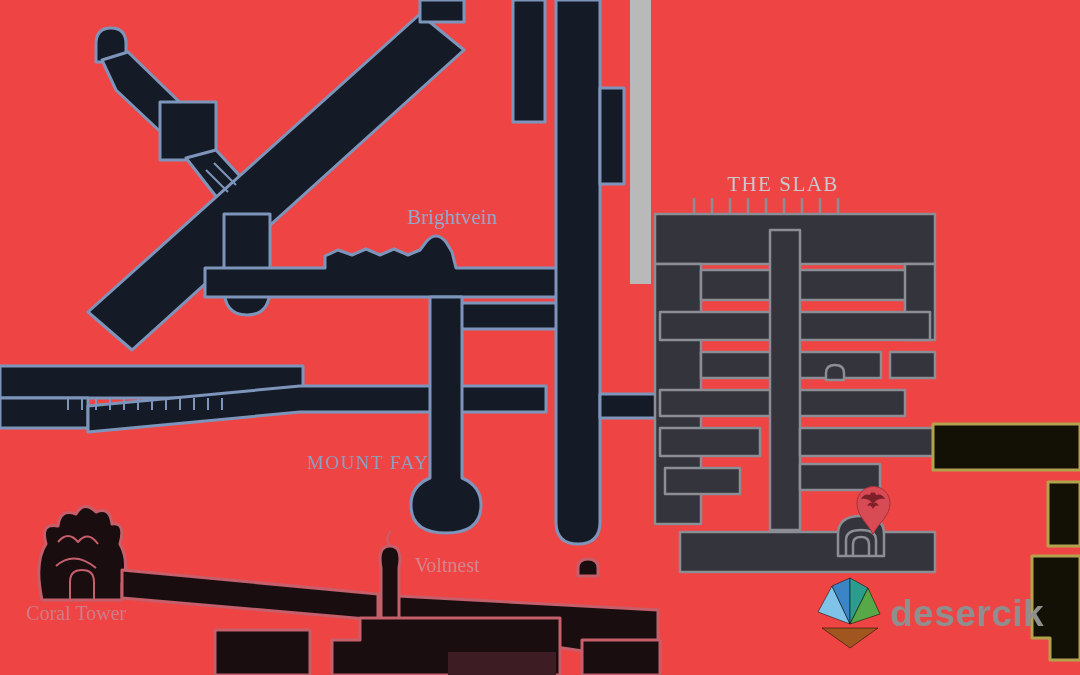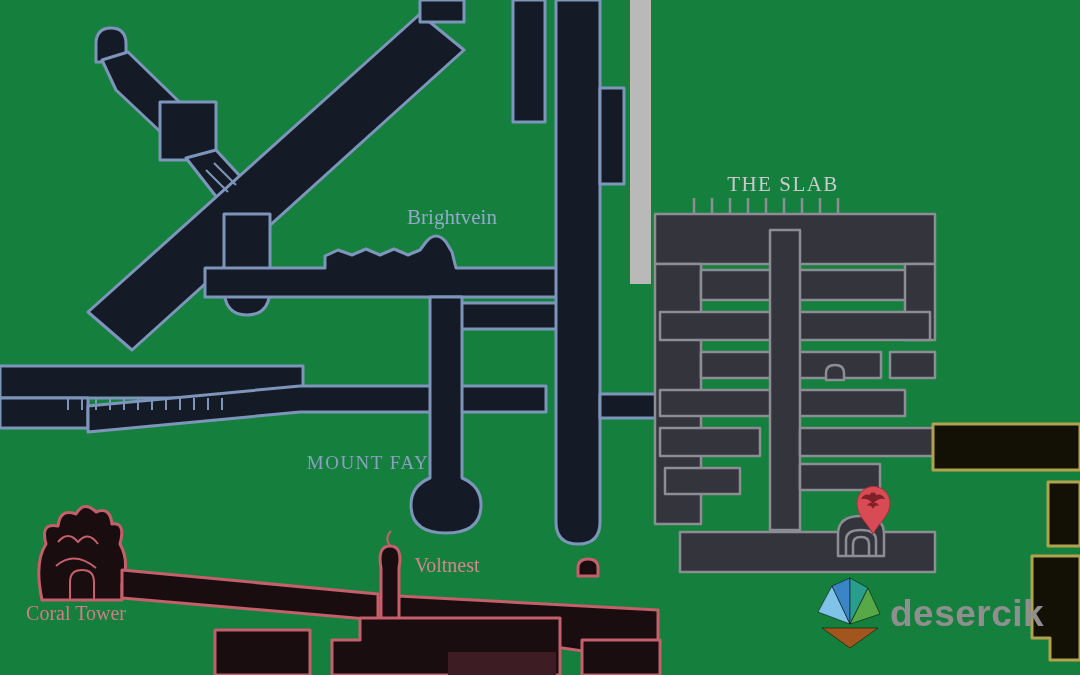--- a/index.html
+++ b/index.html
@@ -1,20 +1,20 @@
 <!DOCTYPE html>
 <html><head>
 <meta charset="utf-8">
 <style>
   html, body { margin: 0; padding: 0; background: #000; }
   .stage {
     position: relative;
     width: 1080px;
     height: 675px;
-    background: #15803d;
+    background: #ef4444;
     overflow: hidden;
   }
   svg { display: block; }
   .map-label {
     font-family: "Liberation Serif", serif;
   }
   .label-caps { letter-spacing: 1.5px; }
   .wm-text {
     font-family: "Liberation Sans", sans-serif;
     font-weight: bold;

